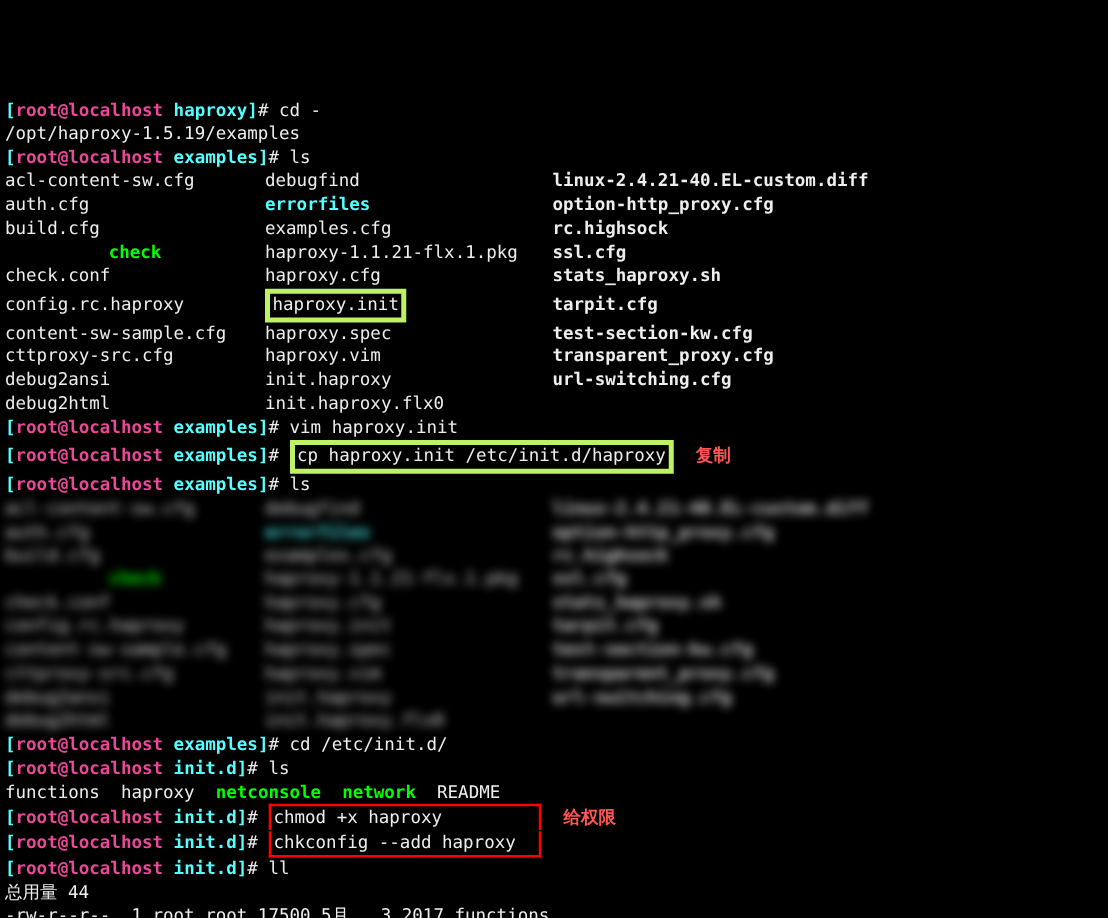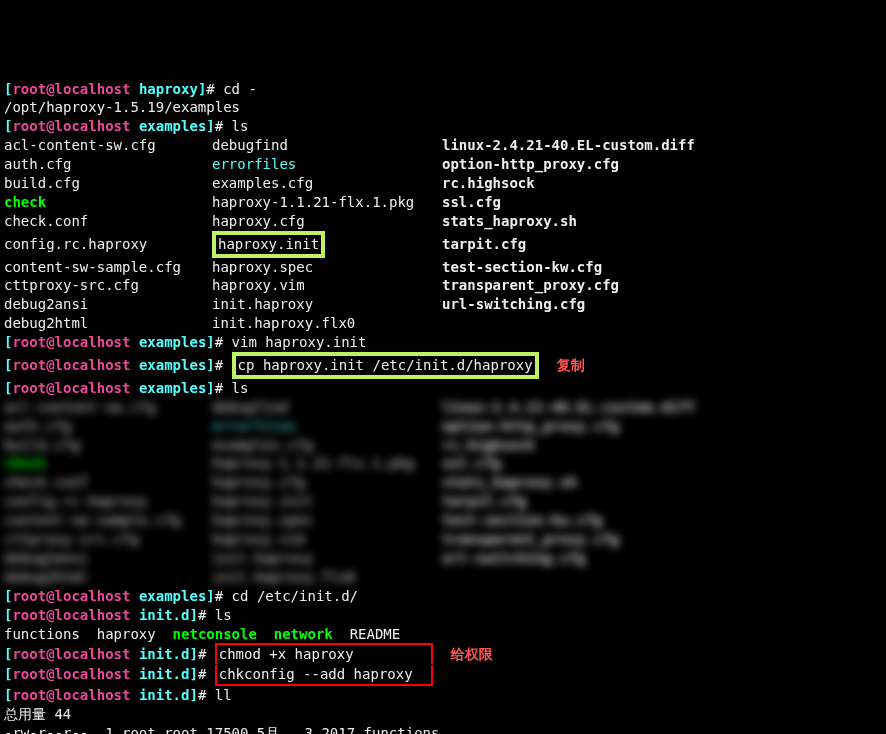--- a/index.html
+++ b/index.html
@@ -10,22 +10,22 @@
     font-size: 14px;
     line-height: 1.35;
     color: #ccc;
     width: 886px;
     box-sizing: border-box;
     white-space: pre;
   }
   .prompt-br { color: #ec4899; font-weight: bold; }
   .prompt-user { color: #55ffff; font-weight: bold; }
   .white { color: #eeeeee; }
-  .cyan { color: #55ffff; font-weight: normal; }
-  .green { color: #00ff00; font-weight: bold; }
+  .cyan { color: #55ffff; font-weight: bold; }
+  .green { color: #00ff00; font-weight: bold; text-align: center; }
   .redbox { border: 4px solid #bef264; padding: 0 2px; display: inline-block; }
   .redbox-tight { border: 2px solid #ff0000; padding: 0 1px; }
   .ann { color: #ff5555; font-weight: bold; font-family: Liberation Serif, serif; padding-left: 18px; }
   .col1 { display: inline-block; width: 208px; }
   .col2 { display: inline-block; width: 230px; }
   .col3 { display: inline-block; font-weight: bold; }
   .blur-wrap { position: relative; filter: blur(4px); opacity: 0.9; }
 </style>
 </head>
 <body>

